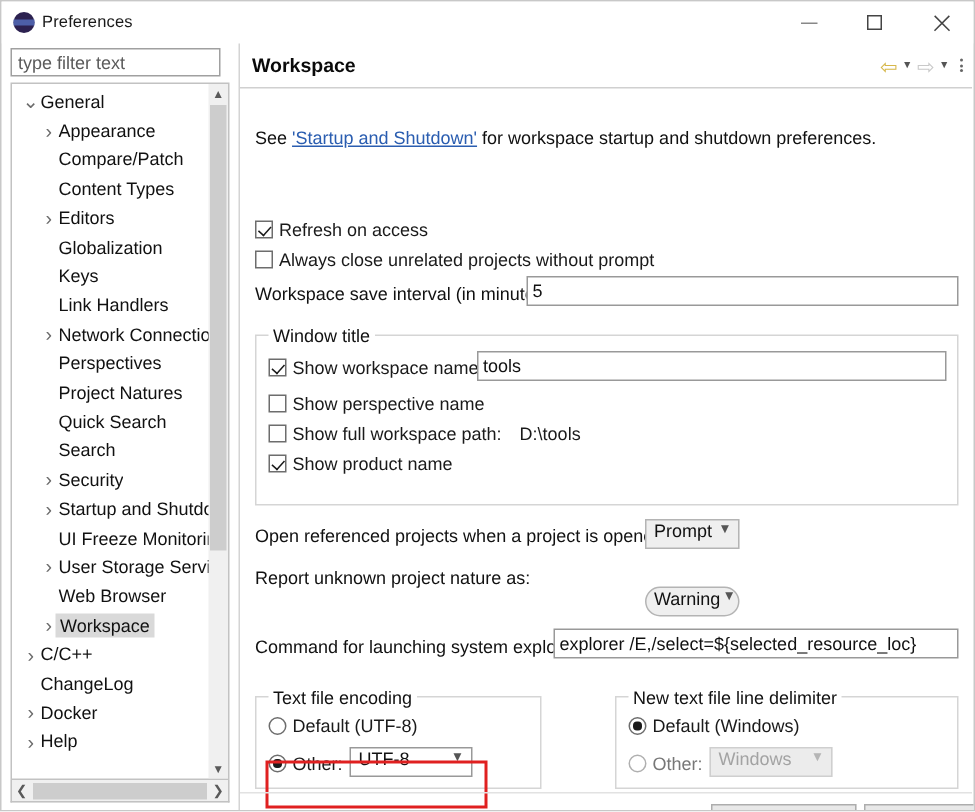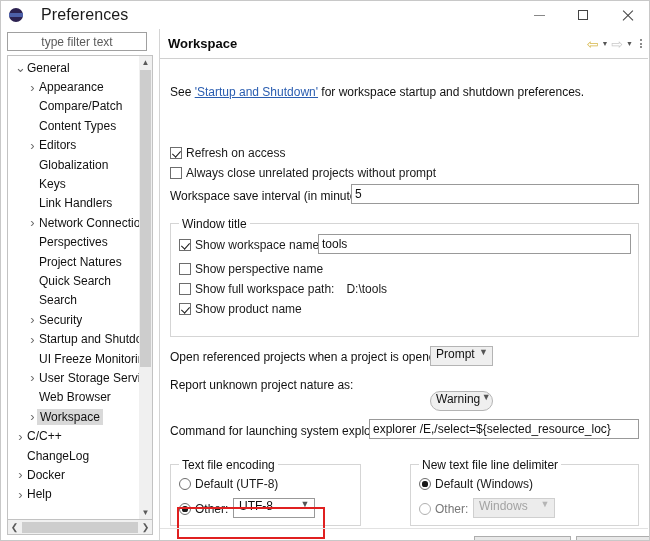--- a/index.html
+++ b/index.html
@@ -48,22 +48,22 @@
     border-radius: 50%;
     background: #2c2150;
   }
   #app-icon .band {
     position: absolute;
     left: 0px; top: 6px;
     width: 14px; height: 4px;
     background: #4d5fa8;
   }
   #app-title {
-    margin-left: 16px;
-    font-size: 16px;
+    margin-left: 3px;
+    font-size: 11px;
     color: #1a1a1a;
     letter-spacing: .1px;
   }
   .wbtn {
     width: 44px;
     height: 28px;
     display: flex;
     align-items: center;
     justify-content: center;
     font-size: 13px;
@@ -108,21 +108,20 @@
     width: 140px;
     height: 19px;
     box-sizing: border-box;
     border: 1px solid #a0a0a0;
     background: #ffffff;
     font-family: "Liberation Sans", sans-serif;
     font-size: 12px;
     color: #555;
     padding: 0 4px;
     outline: none;
-    text-align: center;
   }
   #filter-input::placeholder { color: #5b5b5b; opacity: 1; }
 
   #tree-panel {
     position: absolute;
     left: 6px; top: 54px;
     width: 146px;
     height: 465px;
     box-sizing: border-box;
     border: 1px solid #c2c2c2;

